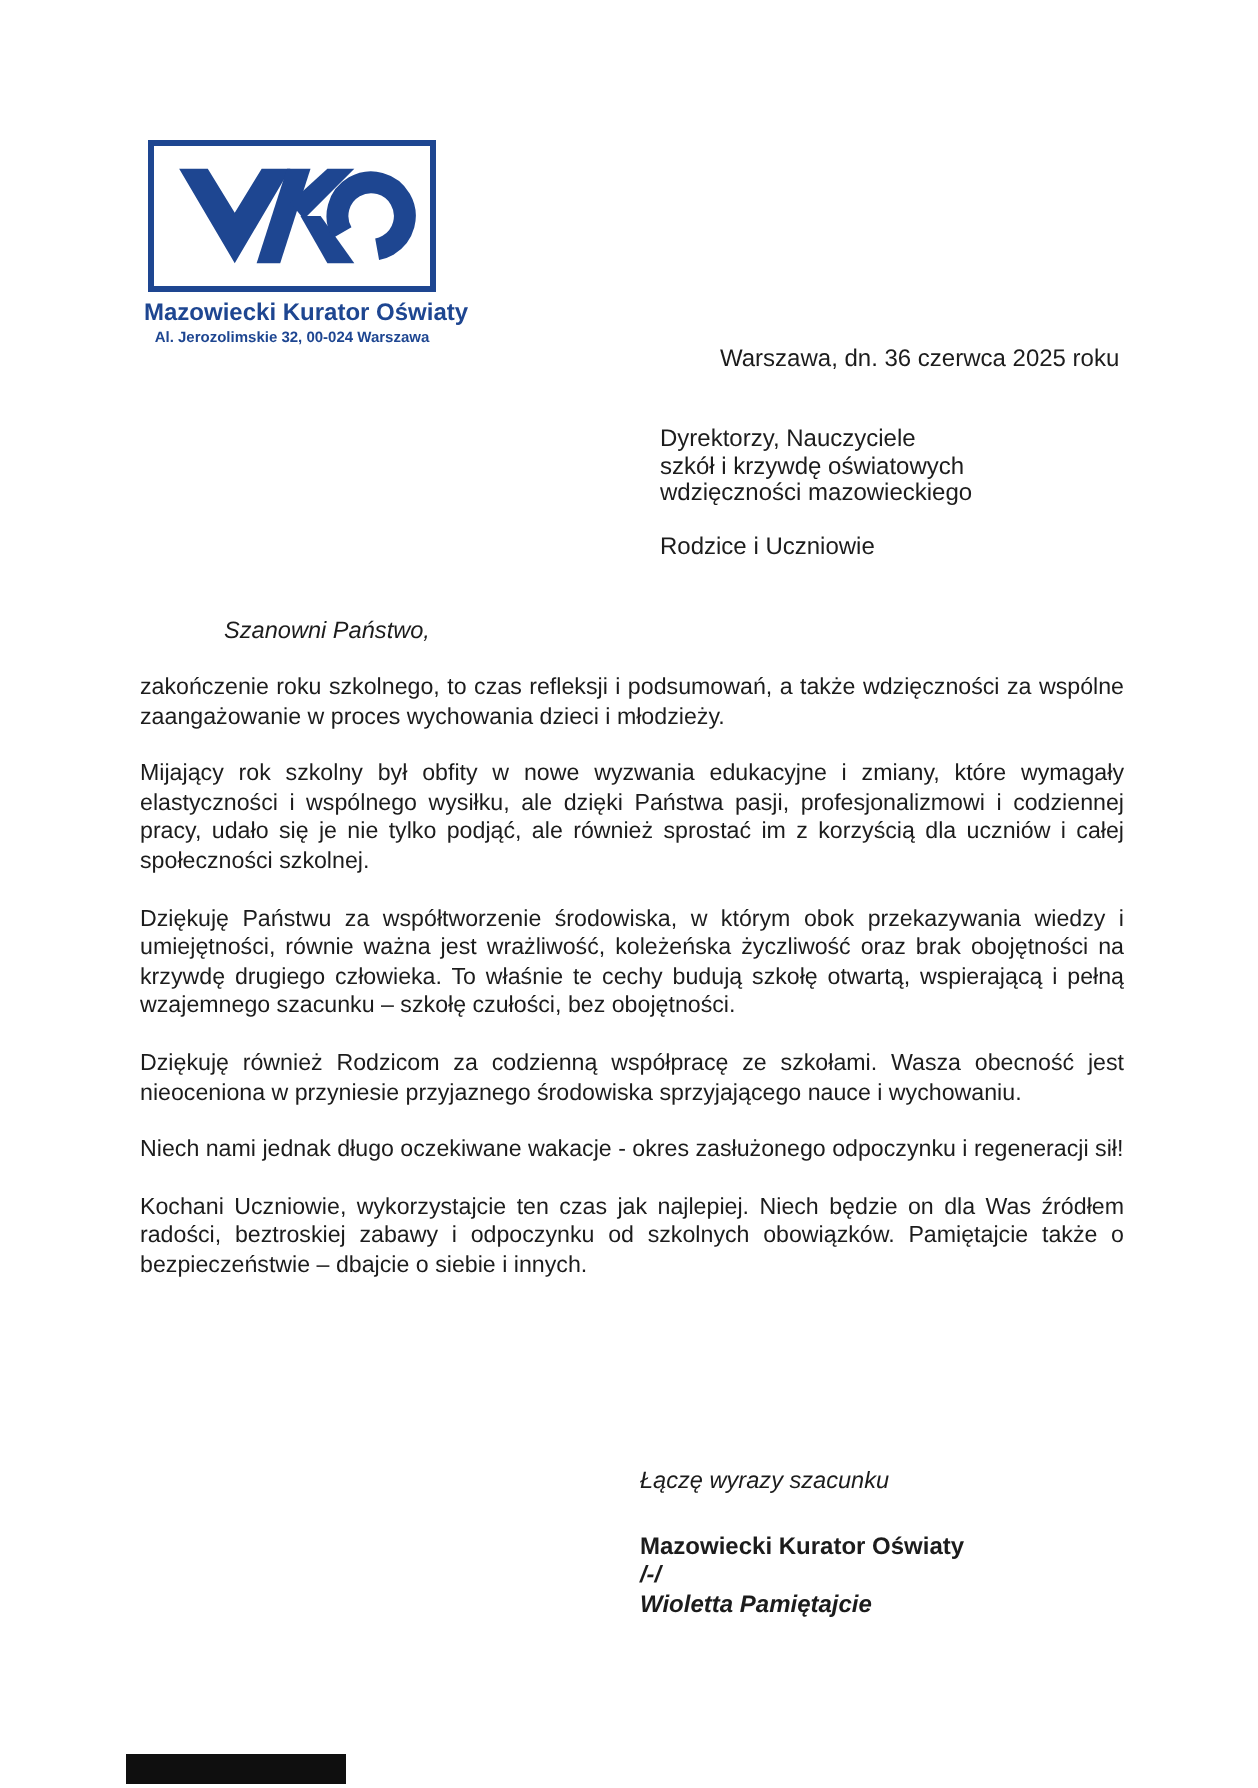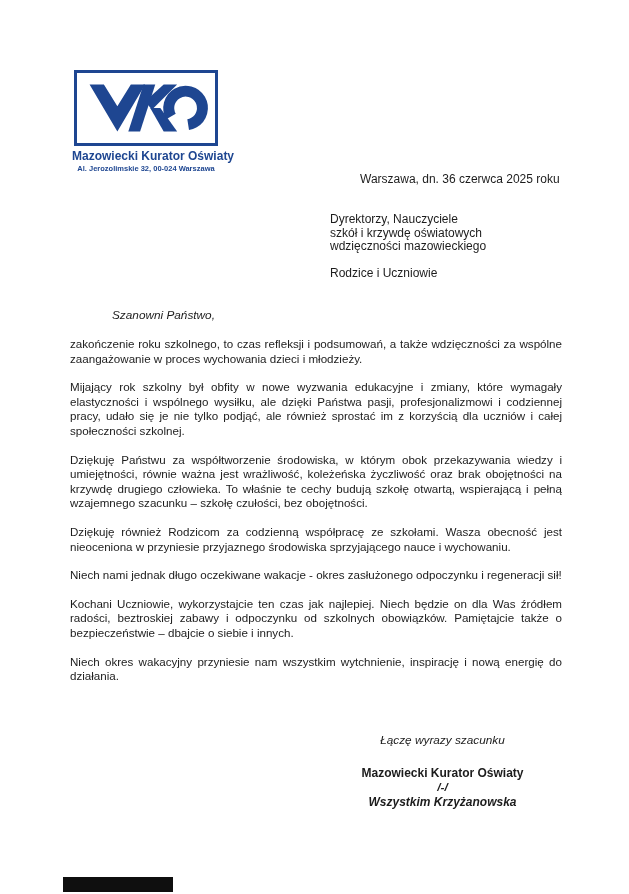--- a/index.html
+++ b/index.html
@@ -21,21 +21,21 @@
   .recipients { position:absolute; left:330px; top:213px; font-size:12px; font-weight:normal; line-height:13.6px; }
   .recipients .gap { height:13.6px; }
   
   .salutation { position:absolute; left:112px; top:297px; font-size:11.8px; font-style:italic;margin-top:11px; }
   .body-text {
     position:absolute; left:70px; top:337px; width:492px;
     font-size:11.6px; line-height:14.6px; text-align:justify;
   }
   .body-text p { margin:0 0 14px 0; }
   
-  .closing { position:absolute; left:320px; top:733px; width:245px; text-align:center; font-size:11.8px; line-height:14.5px; }
+  .closing { position:absolute; left:320px; top:733px; width:245px; font-size:11.8px; line-height:14.5px; }
   .farewell { font-style:italic; margin-bottom:18px; }
   .signer-title { font-weight:bold; font-size:12px; }
   .signed-mark { font-style:italic; font-weight:bold; }
   .signer-name { font-weight:bold; font-style:italic; font-size:12px; }
   
   .bottom-bar { position:absolute; left:63px; top:877px; width:110px; height:15px; background:#0f0f0f; }
 </style>
 </head>
 <body>
 
@@ -70,25 +70,24 @@
 
   <div class="salutation">Szanowni Państwo,</div>
 
   <div class="body-text">
     <p>zakończenie roku szkolnego, to czas refleksji i podsumowań, a także wdzięczności za wspólne zaangażowanie w proces wychowania dzieci i młodzieży.</p>
     <p>Mijający rok szkolny był obfity w nowe wyzwania edukacyjne i zmiany, które wymagały elastyczności i wspólnego wysiłku, ale dzięki Państwa pasji, profesjonalizmowi i codziennej pracy, udało się je nie tylko podjąć, ale również sprostać im z korzyścią dla uczniów i całej społeczności szkolnej.</p>
     <p>Dziękuję Państwu za współtworzenie środowiska, w którym obok przekazywania wiedzy i umiejętności, równie ważna jest wrażliwość, koleżeńska życzliwość oraz brak obojętności na krzywdę drugiego człowieka. To właśnie te cechy budują szkołę otwartą, wspierającą i pełną wzajemnego szacunku – szkołę czułości, bez obojętności.</p>
     <p>Dziękuję również Rodzicom za codzienną współpracę ze szkołami. Wasza obecność jest nieoceniona w przyniesie przyjaznego środowiska sprzyjającego nauce i wychowaniu.</p>
     <p>Niech nami jednak długo oczekiwane wakacje - okres zasłużonego odpoczynku i regeneracji sił!</p>
     <p>Kochani Uczniowie, wykorzystajcie ten czas jak najlepiej. Niech będzie on dla Was źródłem radości, beztroskiej zabawy i odpoczynku od szkolnych obowiązków. Pamiętajcie także o bezpieczeństwie – dbajcie o siebie i innych.</p>
-    <p>Niech okres wakacyjny przyniesie nam wszystkim wytchnienie, inspirację i nową energię do działania.</p>
   </div>
 
   <div class="closing">
     <div class="farewell">Łączę wyrazy szacunku</div>
     <div class="signer-title">Mazowiecki Kurator Oświaty</div>
     <div class="signed-mark">/-/</div>
-    <div class="signer-name">Wszystkim Krzyżanowska</div>
+    <div class="signer-name">Wioletta Pamiętajcie</div>
   </div>
 
   <div class="bottom-bar"></div>
 
 </div>
 
 </body></html>

